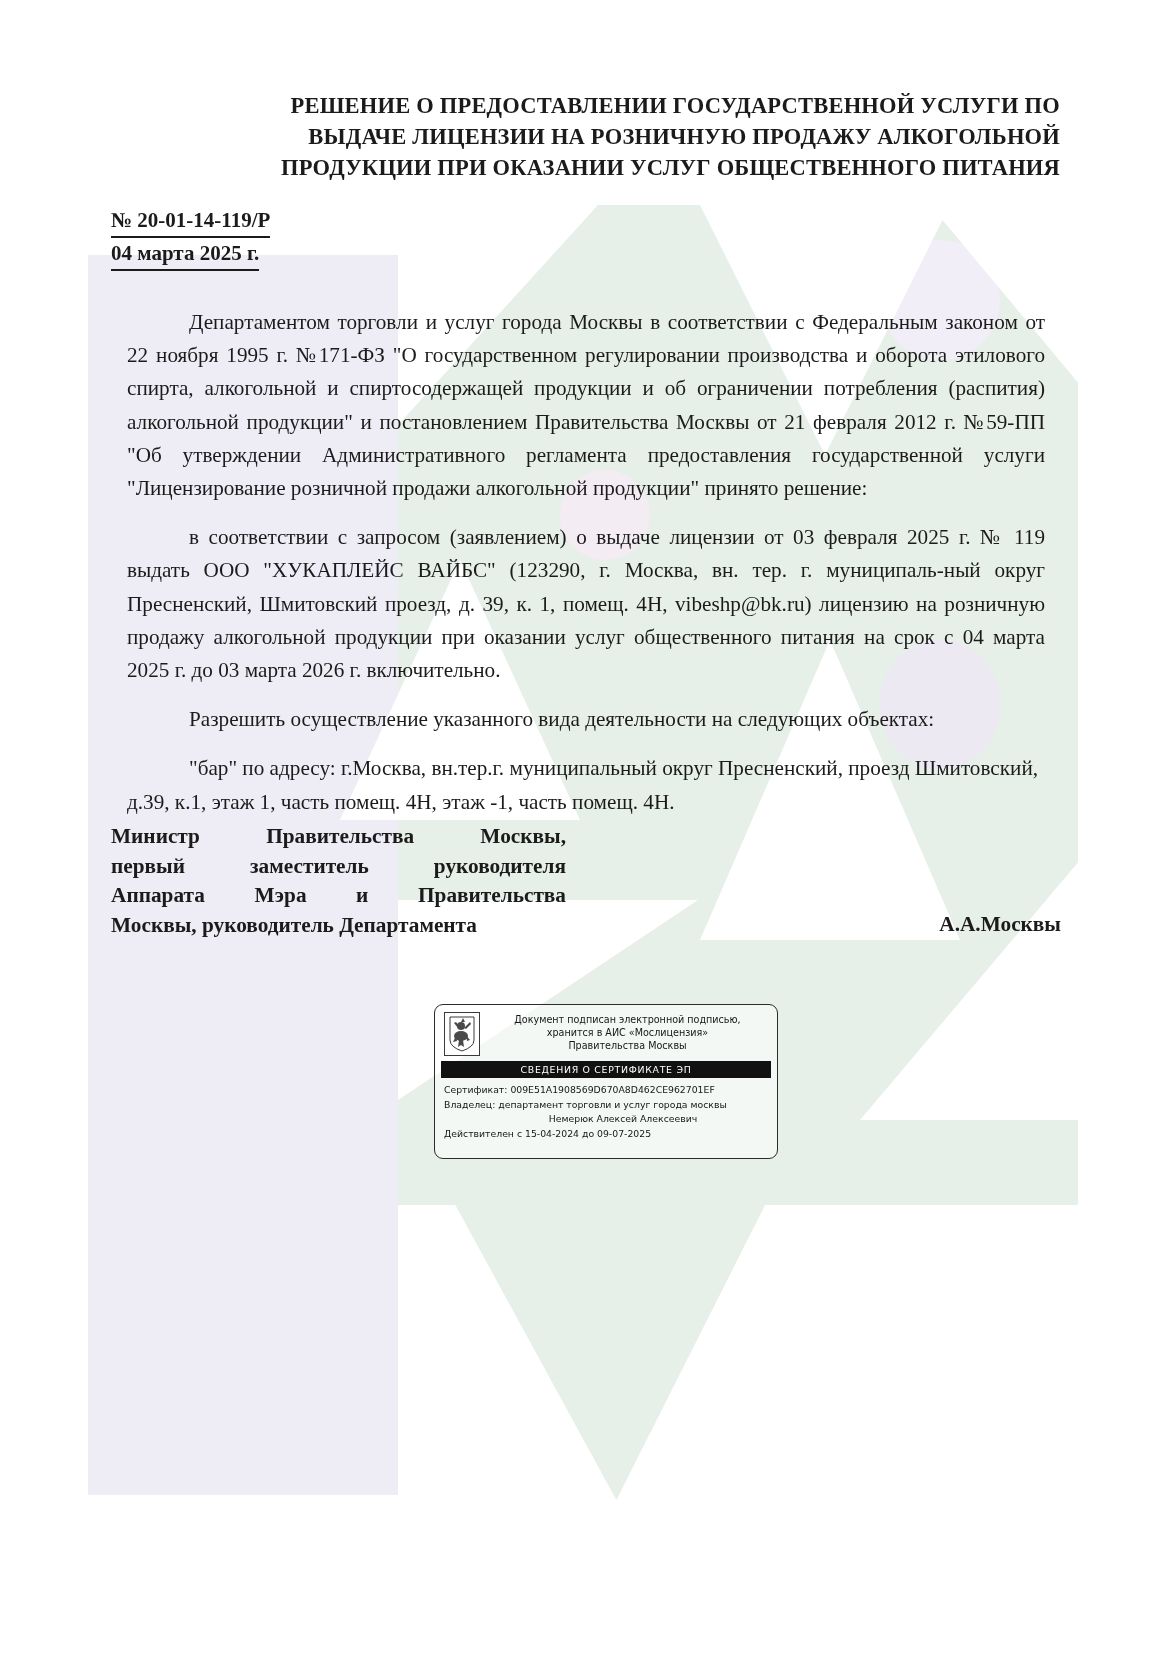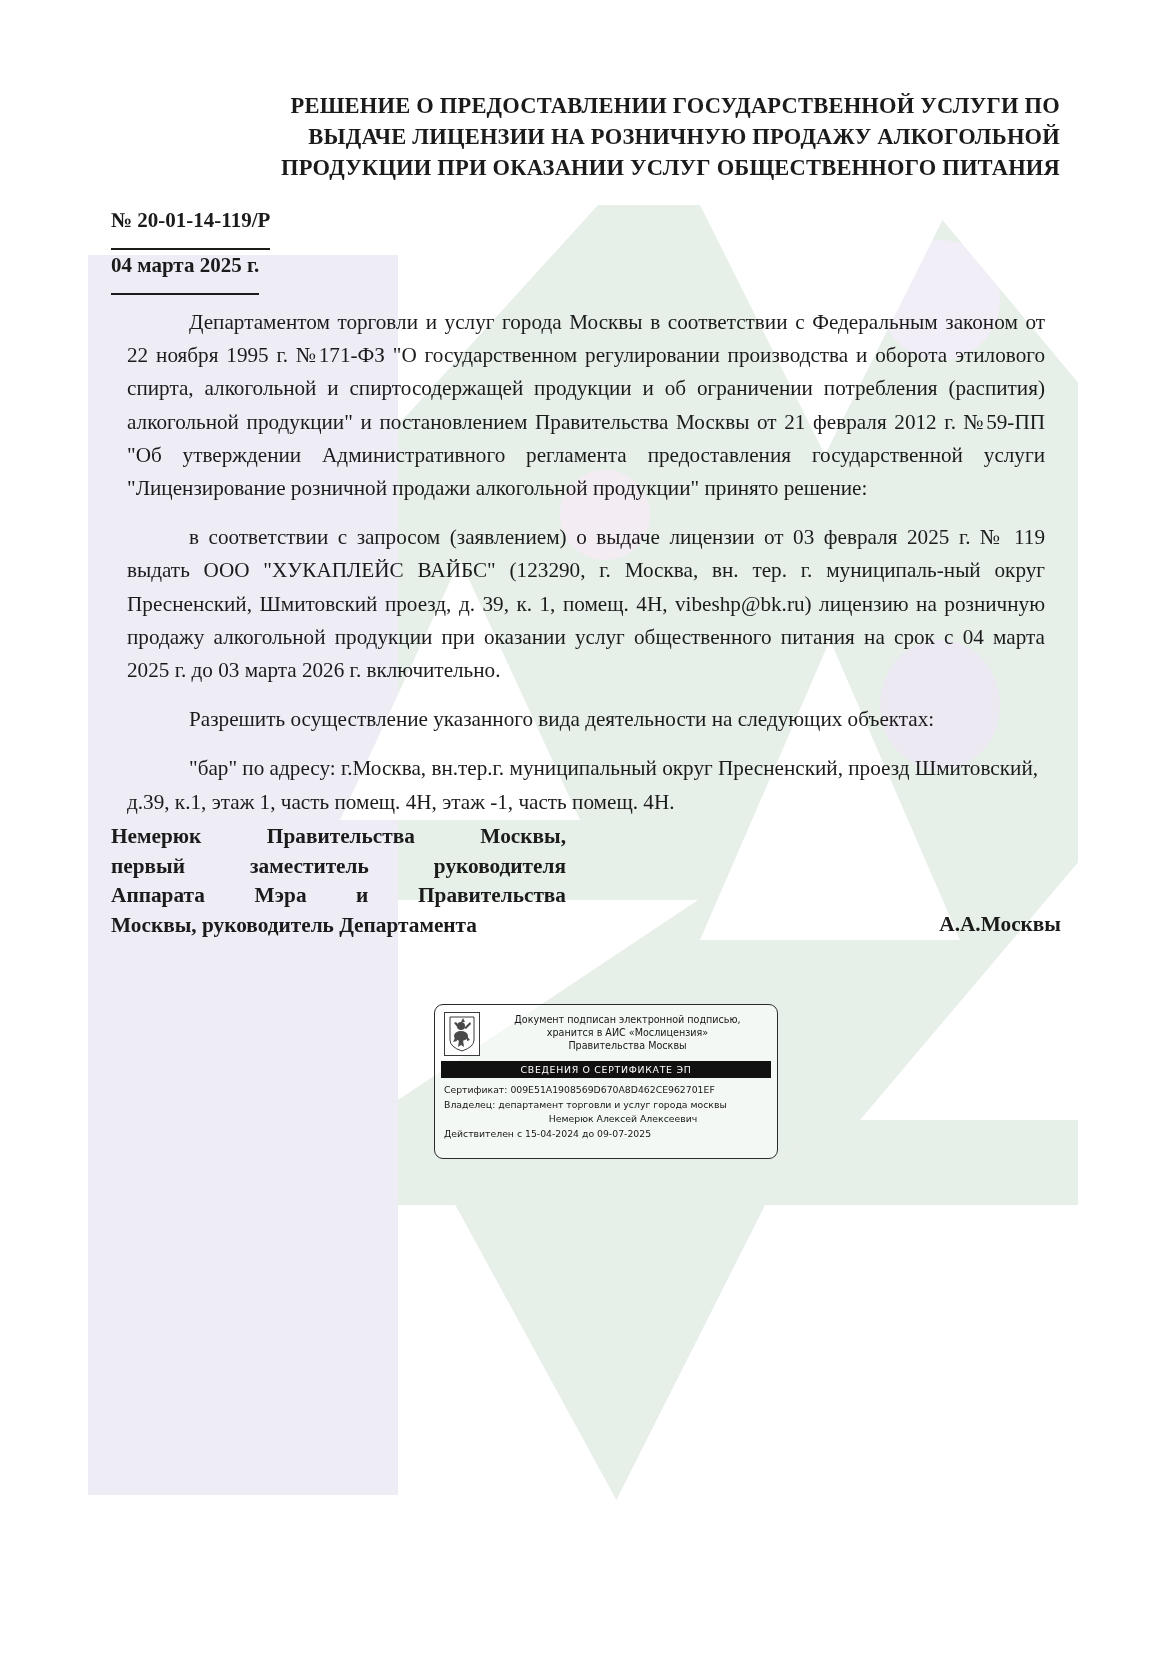--- a/index.html
+++ b/index.html
@@ -163,21 +163,21 @@
     position: absolute;
     left: 111px;
     top: 205px;
     font-weight: bold;
     font-size: 21px;
     line-height: 30px;
   }
   .meta span {
     display: inline-block;
     border-bottom: 2px solid #1b1b1b;
-    padding-bottom: 13px;
+    padding-bottom: 1px;
   }
 
   .body-text {
     position: absolute;
     left: 111px;
     top: 290px;
     width: 950px;
     font-size: 21.2px;
     line-height: 33.2px;
     text-align: justify;
@@ -316,21 +316,21 @@
 
   <div class="body-text">
     <p>Департаментом торговли и услуг города Москвы в соответствии с Федеральным законом от 22 ноября 1995 г.  №171-ФЗ "О государственном регулировании производства и оборота этилового спирта, алкогольной и спиртосодержащей продукции и об ограничении потребления (распития) алкогольной продукции" и постановлением Правительства Москвы от 21 февраля 2012 г. №59-ПП "Об утверждении Административного регламента предоставления государственной услуги "Лицензирование розничной продажи алкогольной продукции" принято решение:</p>
     <p>в соответствии с запросом (заявлением) о выдаче лицензии от 03 февраля 2025 г. № 119 выдать ООО "ХУКАПЛЕЙС ВАЙБС" (123290, г. Москва, вн. тер. г. муниципаль-ный округ Пресненский, Шмитовский проезд, д. 39, к. 1, помещ. 4Н, vibeshp@bk.ru) лицензию на розничную продажу алкогольной продукции при оказании услуг общественного питания на срок с 04 марта 2025 г. до 03 марта 2026 г. включительно.</p>
     <p>Разрешить осуществление указанного вида деятельности на следующих объектах:</p>
     <p>"бар" по адресу: г.Москва, вн.тер.г. муниципальный округ Пресненский, проезд Шмитовский, д.39, к.1, этаж 1, часть помещ. 4Н, этаж -1, часть помещ. 4Н.</p>
   </div>
 
   <div class="signature">
     <div class="sig-lines">
-      <div>Немерюк  Правительства  Москвы,</div>
+      <div>Министр  Правительства  Москвы,</div>
       <div>первый  заместитель  руководителя</div>
       <div>Аппарата  Мэра  и  Правительства</div>
       <div class="last">Москвы, руководитель Департамента</div>
     </div>
     <div class="sig-name">А.А.Москвы</div>
   </div>
 
   <div class="stamp">
     <div class="stamp-top">
       <div class="emblem">

